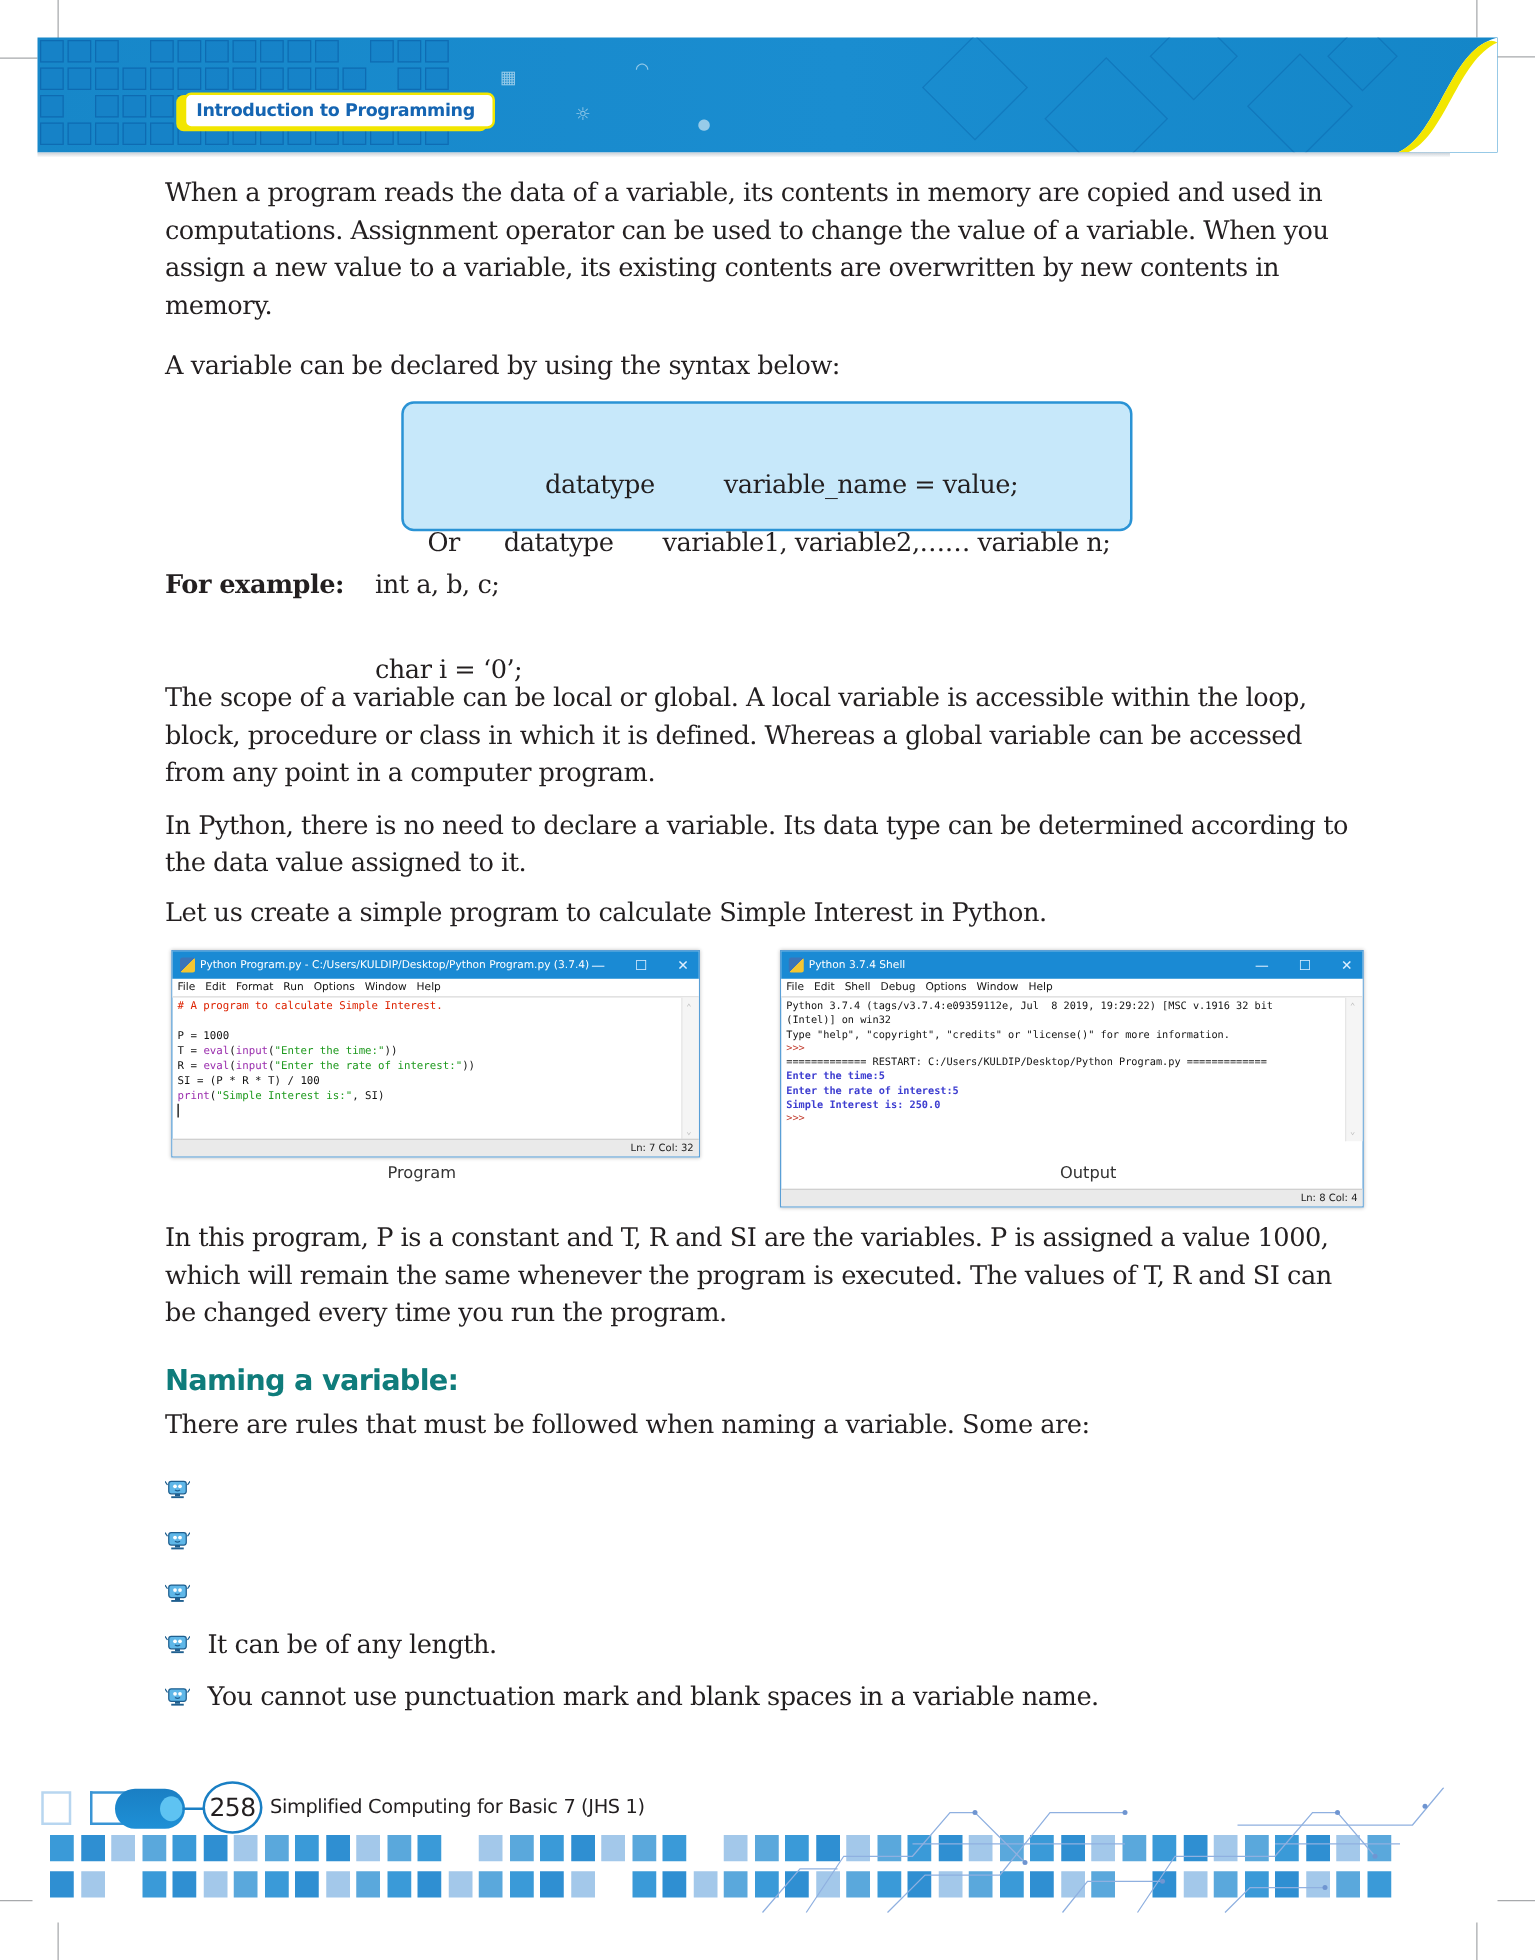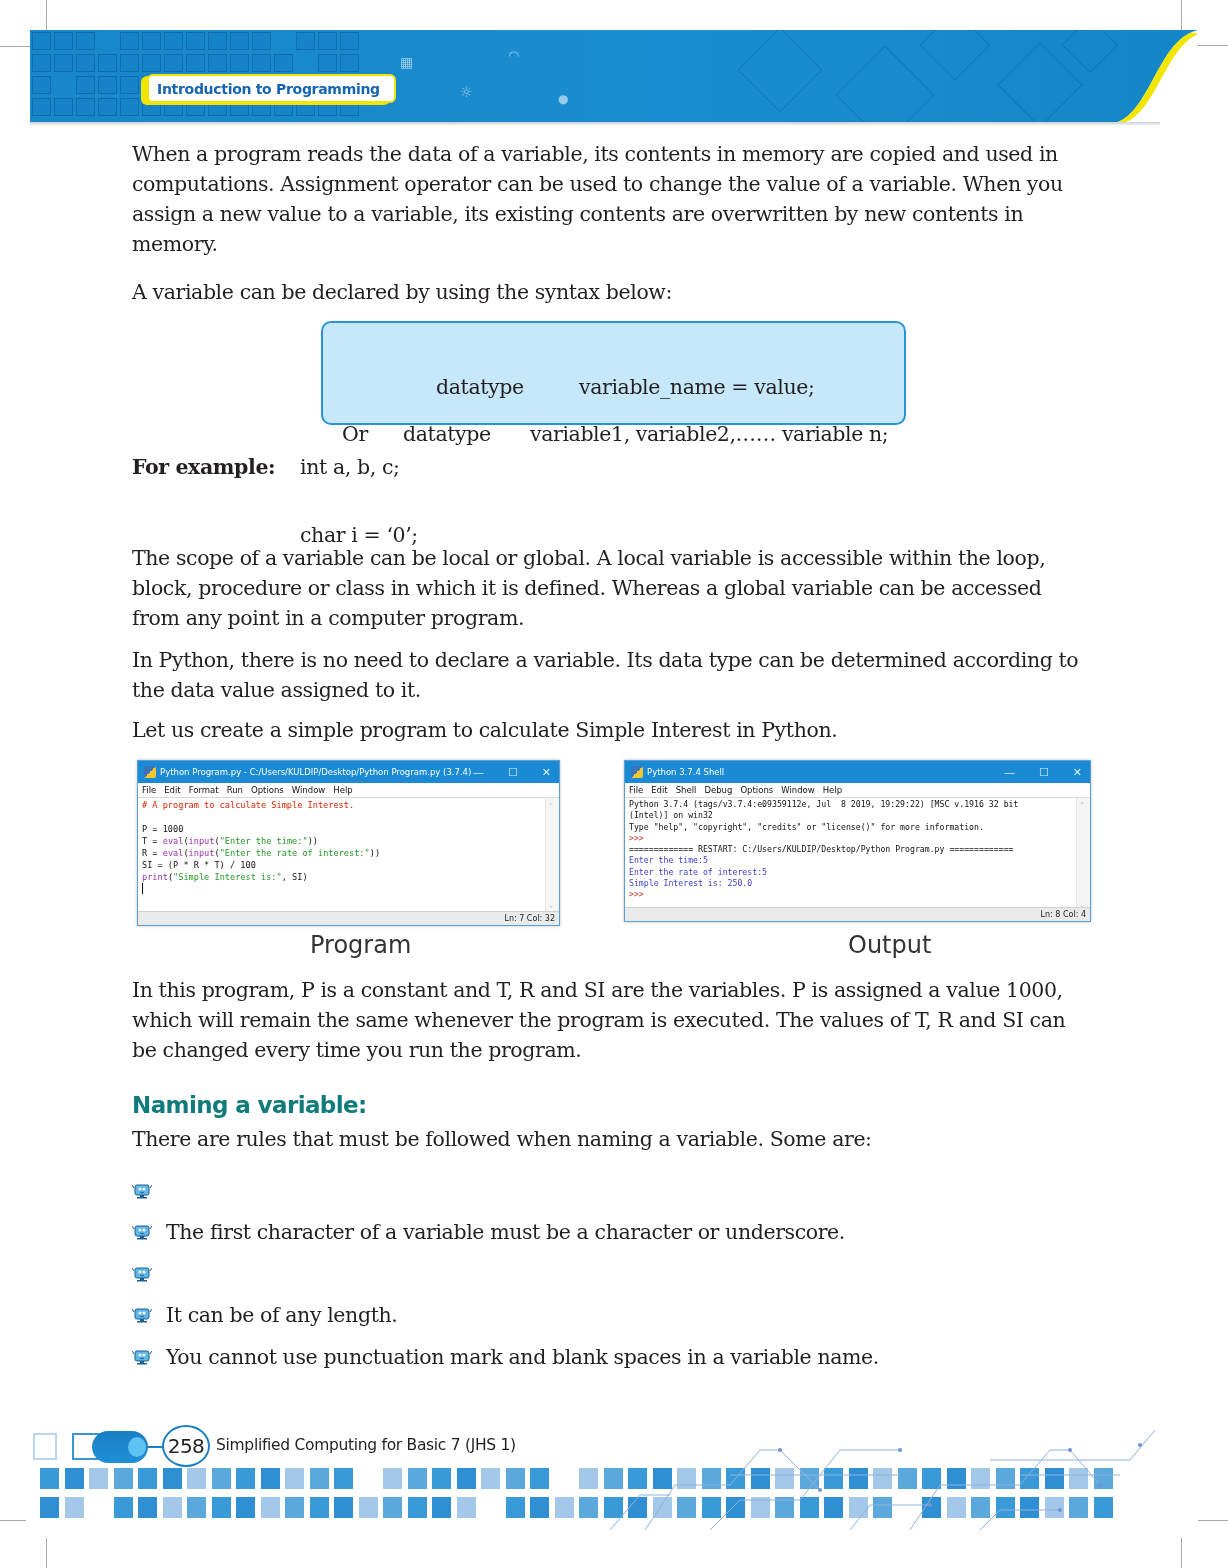--- a/index.html
+++ b/index.html
@@ -40,24 +40,24 @@
   .win-ctrls { position: absolute; right: 8px; top: 0; height: 22px; display: flex; align-items: center; gap: 24px; font-size: 11px; color: #dfefff; }
   .win-menu { height: 15px; font-size: 8.5px; display: flex; gap: 8px; padding-left: 4px; align-items: center; background: #ffffff; color: #111; border-bottom: 1px solid #d9d9d9; }
   .win-code { position: relative; font-family: "DejaVu Sans Mono", monospace; font-size: 8.6px; line-height: 12px; padding: 1px 4px; white-space: pre; }
   .win-scroll { position: absolute; right: 0; width: 14px; border-left: 1px solid #e6e6e6; background: #f5f5f5; }
   .win-scroll .up, .win-scroll .down { position: absolute; left: 3px; font-size: 7px; color: #bbb; }
   .win-status { position: absolute; left: 0; right: 0; bottom: 0; height: 14px; background: #eaeaea; border-top: 1px solid #d0d0d0;
     font-size: 8px; text-align: right; padding-right: 4px; line-height: 13px; color: #222; }
   .c-comment { color: #dd2200; }
   .c-kw { color: #9b2fae; }
   .c-str { color: #1f9a1f; }
-  .c-out { color: #3d3dd0; }
+  .c-out { color: #3d3dd0; font-weight: bold; }
   .c-prompt { color: #c0392b; }
   .c-plain { color: #111; }
-  .caption { position: absolute; font-family: "DejaVu Sans", sans-serif; font-size: 24px; color: #333; }
+  .caption { position: absolute; font-family: "DejaVu Sans", sans-serif; font-size: 13px; color: #333; }
 
   .section-heading { position: absolute; left: 132px; top: 1092px; font-family: "DejaVu Sans", sans-serif; font-weight: bold;
     font-size: 23px; color: #0f7c7b; letter-spacing: -0.6px; }
 
   .bullets { position: absolute; left: 132px; top: 1170px; list-style: none; }
   .bullets li { height: 41.5px; display: flex; align-items: center; font-size: 20.5px; letter-spacing: -0.4px; }
   .bullet-icon { width: 20px; height: 20px; margin-right: 14px; position: relative; }
 
   
   .footer-num { position: absolute; left: 162px; top: 1425px; width: 48px; height: 42px; border: 2px solid #1a7fc4; border-radius: 50%;
@@ -191,21 +191,21 @@
     <span>Window</span>
     <span>Help</span>
   </div>
   <div class="win-code" style="height:115px;"><div class="c-comment"># A program to calculate Simple Interest.</div><div>&nbsp;</div><div class="c-plain">P = 1000</div><div><span class="c-plain">T = </span><span class="c-kw">eval</span><span class="c-plain">(</span><span class="c-kw">input</span><span class="c-plain">(</span><span class="c-str">"Enter the time:"</span><span class="c-plain">))</span></div><div><span class="c-plain">R = </span><span class="c-kw">eval</span><span class="c-plain">(</span><span class="c-kw">input</span><span class="c-plain">(</span><span class="c-str">"Enter the rate of interest:"</span><span class="c-plain">))</span></div><div class="c-plain">SI = (P * R * T) / 100</div><div><span class="c-kw">print</span><span class="c-plain">(</span><span class="c-str">"Simple Interest is:"</span><span class="c-plain">, SI)</span></div><div style="width:1px;height:11px;background:#000;"></div>
     <div class="win-scroll" style="top:0;height:115px;"><span class="up" style="top:2px;">⌃</span><span class="down" style="bottom:2px;">⌄</span></div>
   </div>
   <div class="win-status">Ln: 7  Col: 32</div>
 </div>
 <div class="caption" style="left:310px;top:931px;">Program</div>
 
-<div class="win" style="left:624px;top:760px;width:467px;height:162px;">
+<div class="win" style="left:624px;top:760px;width:467px;height:206px;">
   <div class="win-title">
     <span class="app-icon"></span>
     <span>Python 3.7.4 Shell</span>
     <div class="win-ctrls">
       <span>—</span>
       <span>☐</span>
       <span>✕</span>
     </div>
   </div>
   <div class="win-menu">
@@ -244,21 +244,20 @@
   <li>
       <span class="bullet-icon"><svg viewBox="0 0 20 20" width="20" height="20">
           <rect x="3" y="4" width="14" height="10" rx="2" fill="#5fb7e8" stroke="#1f5f8f" stroke-width="1"></rect>
           <circle cx="8" cy="8" r="1.5" fill="#fff"></circle>
           <circle cx="12" cy="8" r="1.5" fill="#fff"></circle>
           <path d="M8 11 Q10 12.5 12 11" stroke="#1f5f8f" fill="none"></path>
           <rect x="8" y="14" width="4" height="2" fill="#1f5f8f"></rect>
           <rect x="5" y="16" width="10" height="1.5" fill="#1f5f8f"></rect>
           <path d="M2 7 L0 4 M18 7 L20 4" stroke="#1f5f8f"></path>
         </svg></span>
-      <span>The first character of a variable must be a character or underscore.</span>
     </li>
   <li>
       <span class="bullet-icon"><svg viewBox="0 0 20 20" width="20" height="20">
           <rect x="3" y="4" width="14" height="10" rx="2" fill="#5fb7e8" stroke="#1f5f8f" stroke-width="1"></rect>
           <circle cx="8" cy="8" r="1.5" fill="#fff"></circle>
           <circle cx="12" cy="8" r="1.5" fill="#fff"></circle>
           <path d="M8 11 Q10 12.5 12 11" stroke="#1f5f8f" fill="none"></path>
           <rect x="8" y="14" width="4" height="2" fill="#1f5f8f"></rect>
           <rect x="5" y="16" width="10" height="1.5" fill="#1f5f8f"></rect>
           <path d="M2 7 L0 4 M18 7 L20 4" stroke="#1f5f8f"></path>

